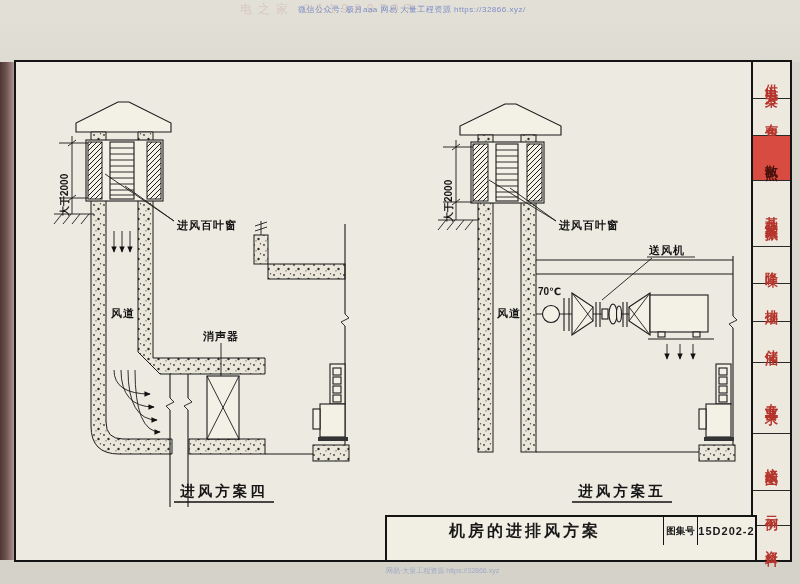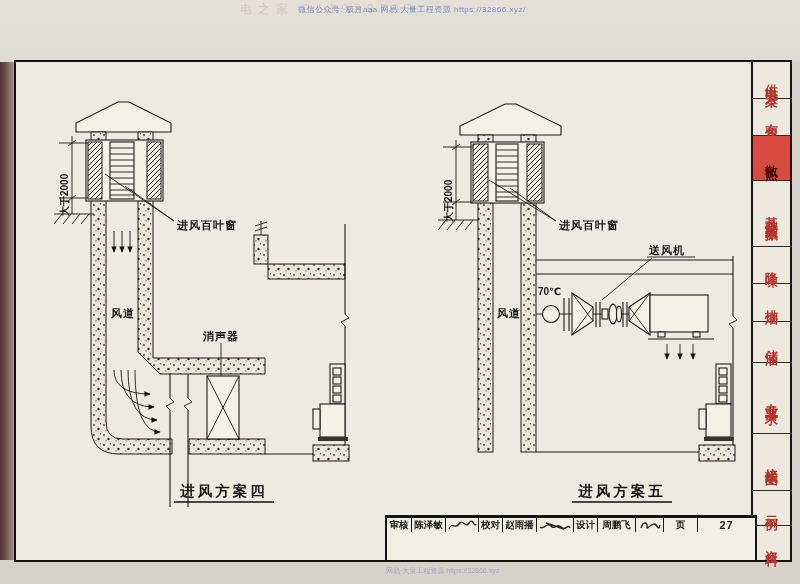--- a/index.html
+++ b/index.html
@@ -313,40 +313,20 @@
       </div>
     <div class="tab" style="flex:35 0 0">
         <span>示例</span>
       </div>
     <div class="tab" style="flex:36 0 0">
         <span>资料</span>
       </div>
   </div>
 
   <div class="title-block">
-    <div class="tb-row2">
-      <div class="tb-cell tb-small">审核</div>
-      <div class="tb-cell tb-small">陈泽敏</div>
-      <div class="tb-cell sig">
-        <svg width="30" height="13" viewBox="0 0 30 13">
-            <path d="M2,10 C5,2 8,11 12,5 S18,10 22,4 S27,9 29,5" stroke="#222" stroke-width="1.4" fill="none"></path>
-          </svg>
-      </div>
-      <div class="tb-cell tb-small">校对</div>
-      <div class="tb-cell tb-small">赵雨播</div>
-      <div class="tb-cell sig">
-        <svg width="34" height="13" viewBox="0 0 34 13">
-            <path d="M2,8 C6,12 9,2 13,7 S19,3 23,8 S30,4 32,9 M8,4 L26,10" stroke="#222" stroke-width="1.4" fill="none"></path>
-          </svg>
-      </div>
-      <div class="tb-cell tb-small">设计</div>
-      <div class="tb-cell tb-small">周鹏飞</div>
-      <div class="tb-cell sig">
-        <svg width="24" height="13" viewBox="0 0 24 13">
-            <path d="M3,9 C5,2 10,3 9,8 C8,12 15,2 18,6 S21,10 22,6" stroke="#222" stroke-width="1.4" fill="none"></path>
-          </svg>
-      </div>
-      <div class="tb-cell tb-small">页</div>
-      <div class="tb-cell tb-num">27</div>
+    <div class="tb-row1">
+      <div class="tb-cell tb-title">机房的进排风方案</div>
+      <div class="tb-cell tb-small">图集号</div>
+      <div class="tb-cell tb-num">15D202-2</div>
     </div>
   </div>
 
 </div>
 
 </body></html>

